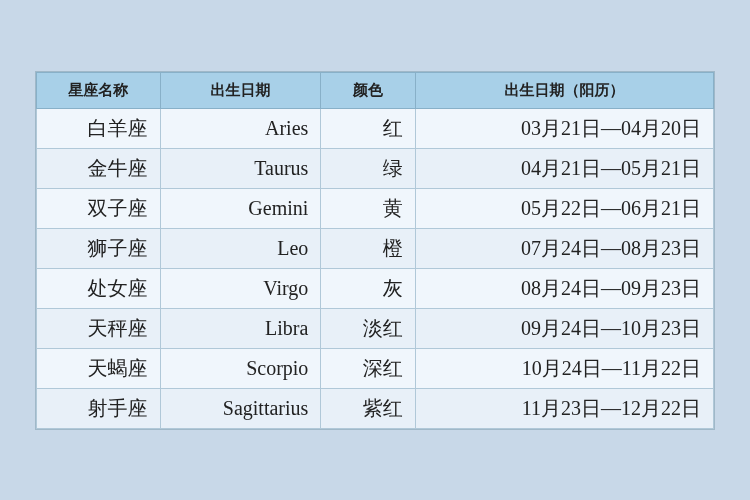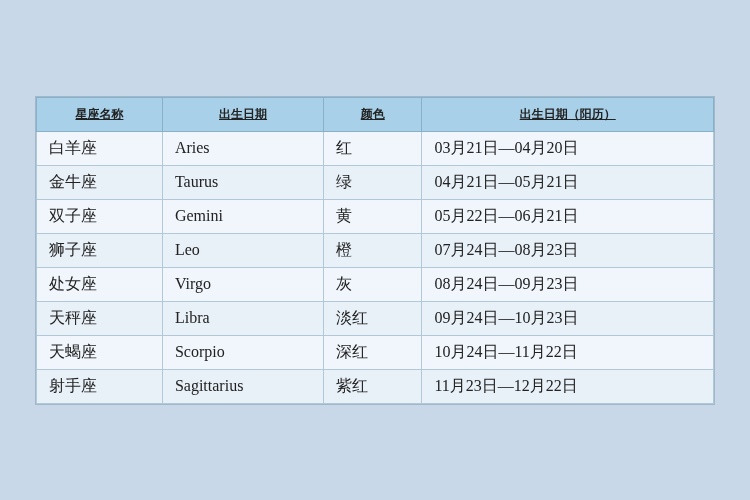--- a/index.html
+++ b/index.html
@@ -30,39 +30,38 @@
     }
 
     thead tr {
       background-color: #a8d0e8;
     }
 
     thead th {
       border: 1px solid #88b0c8;
       padding: 8px 12px;
       text-align: center;
-      font-size: 12px;
+      font-size: 15px;
       font-weight: bold;
       color: #222;
-      text-decoration: underline;
     }
 
     tbody tr {
       background-color: #f0f6fc;
     }
 
     tbody tr:nth-child(even) {
       background-color: #e8f0f8;
     }
 
     tbody td {
       border: 1px solid #b0c8d8;
       padding: 6px 12px;
-      text-align: left;
-      font-size: 16px;
+      text-align: right;
+      font-size: 20px;
       color: #222;
     }
 
     tbody td:first-child {
       font-weight: normal;
     }
 
     tbody td:nth-child(2) {
       font-style: normal;
     }

